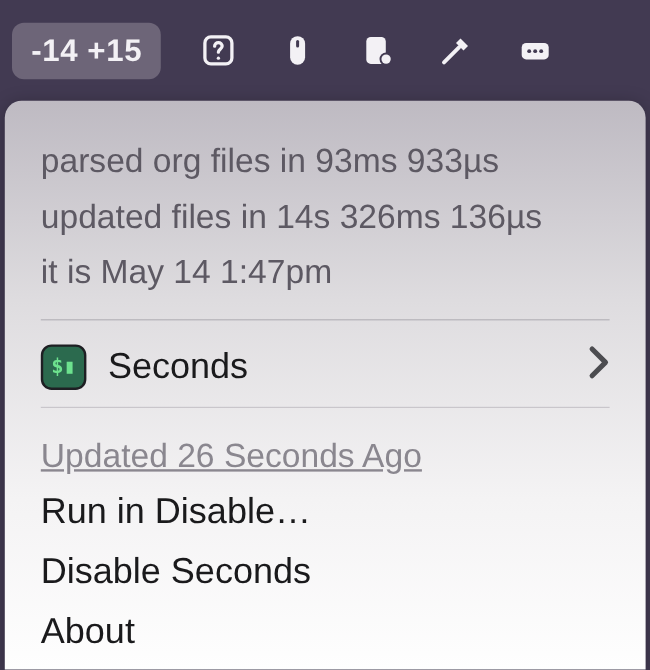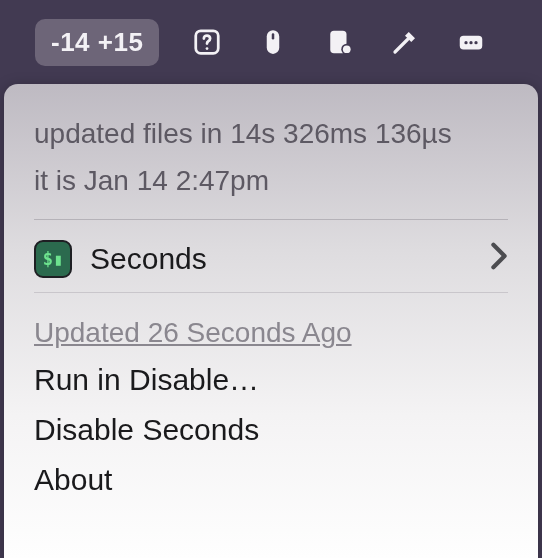--- a/index.html
+++ b/index.html
@@ -22,21 +22,20 @@
     gap: 30px;
   }
   .pill {
     background: #6d6578;
     color: #f3f1f5;
     font-weight: 600;
     font-size: 26px;
     padding: 8px 16px;
     border-radius: 10px;
     letter-spacing: 0.5px;
-    margin-left: 25px;
   }
   .mb-icon {
     color: #f3f1f5;
     display: flex;
     align-items: center;
     justify-content: center;
     width: 36px;
     height: 36px;
   }
   .mb-icon svg { width: 30px; height: 30px; }
@@ -151,22 +150,23 @@
       <circle cx="8" cy="12.5" r="1.3" fill="#423a52"></circle>
       <circle cx="12" cy="12.5" r="1.3" fill="#423a52"></circle>
       <circle cx="16" cy="12.5" r="1.3" fill="#423a52"></circle>
     </svg>
   </div>
 
 </div>
 
 <div class="panel">
 
+  <div class="log-line">parsed org files in 93ms 933µs</div>
   <div class="log-line">updated files in 14s 326ms 136µs</div>
-  <div class="log-line">it is Jan 14 2:47pm</div>
+  <div class="log-line">it is May 14 1:47pm</div>
 
   <hr class="sep">
 
   <div class="swiftbar-row">
     <div class="swiftbar-icon">$▮</div>
     <span>Seconds</span>
     <span class="spacer"></span>
     <span class="chevron">
       <svg viewBox="0 0 12 20" fill="none" stroke="currentColor" stroke-width="3" stroke-linecap="round" stroke-linejoin="round">
         <path d="M2 2 L10 10 L2 18"></path>

